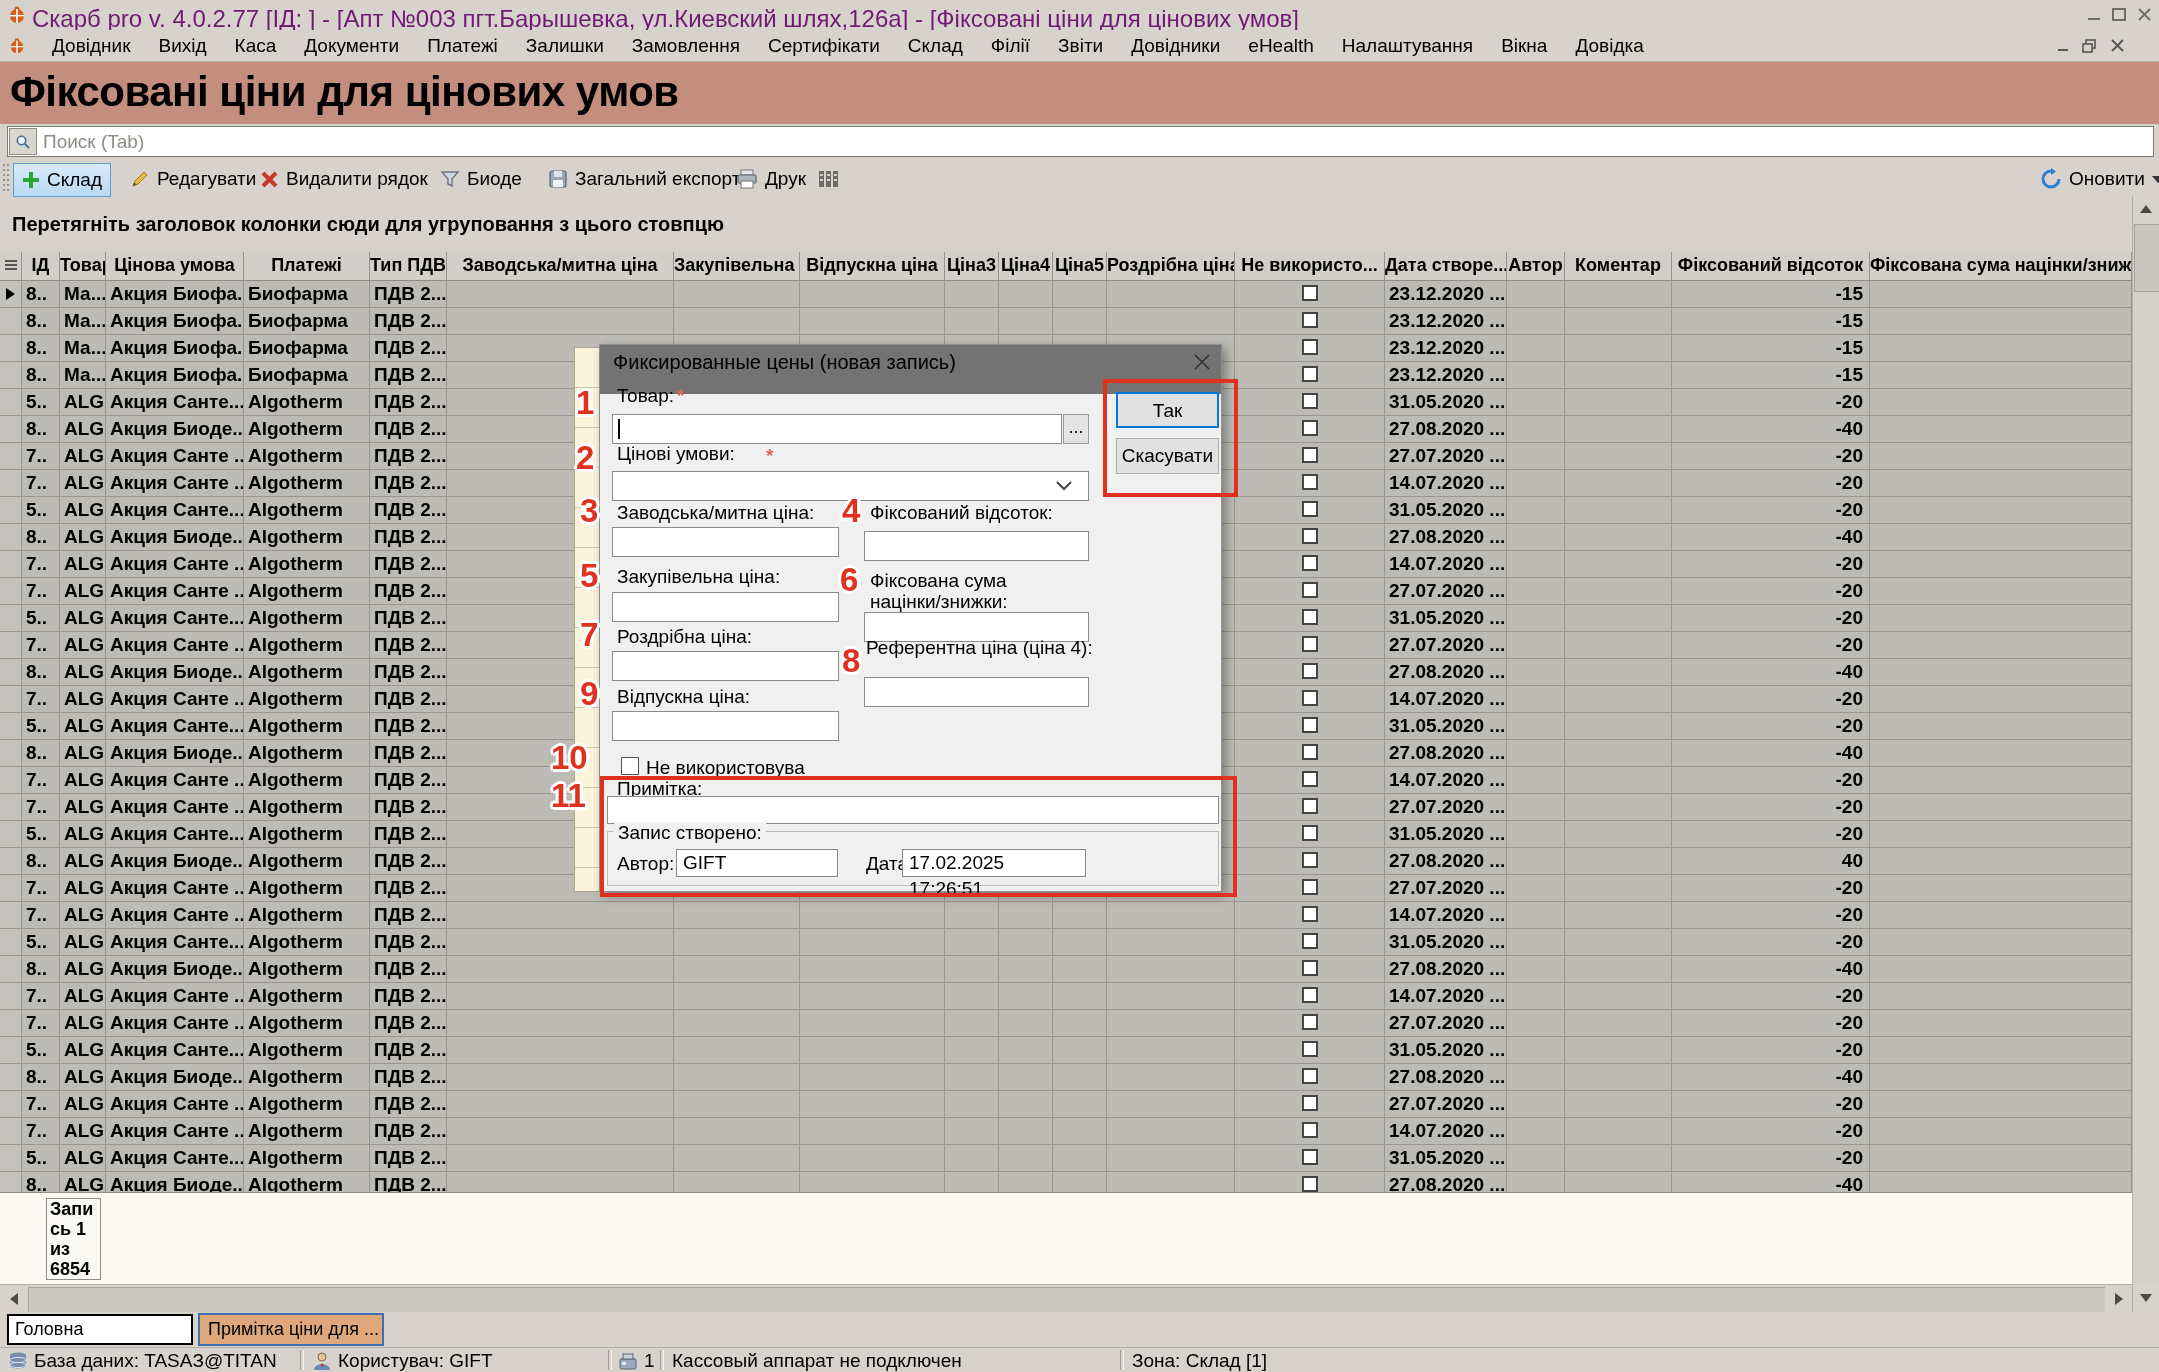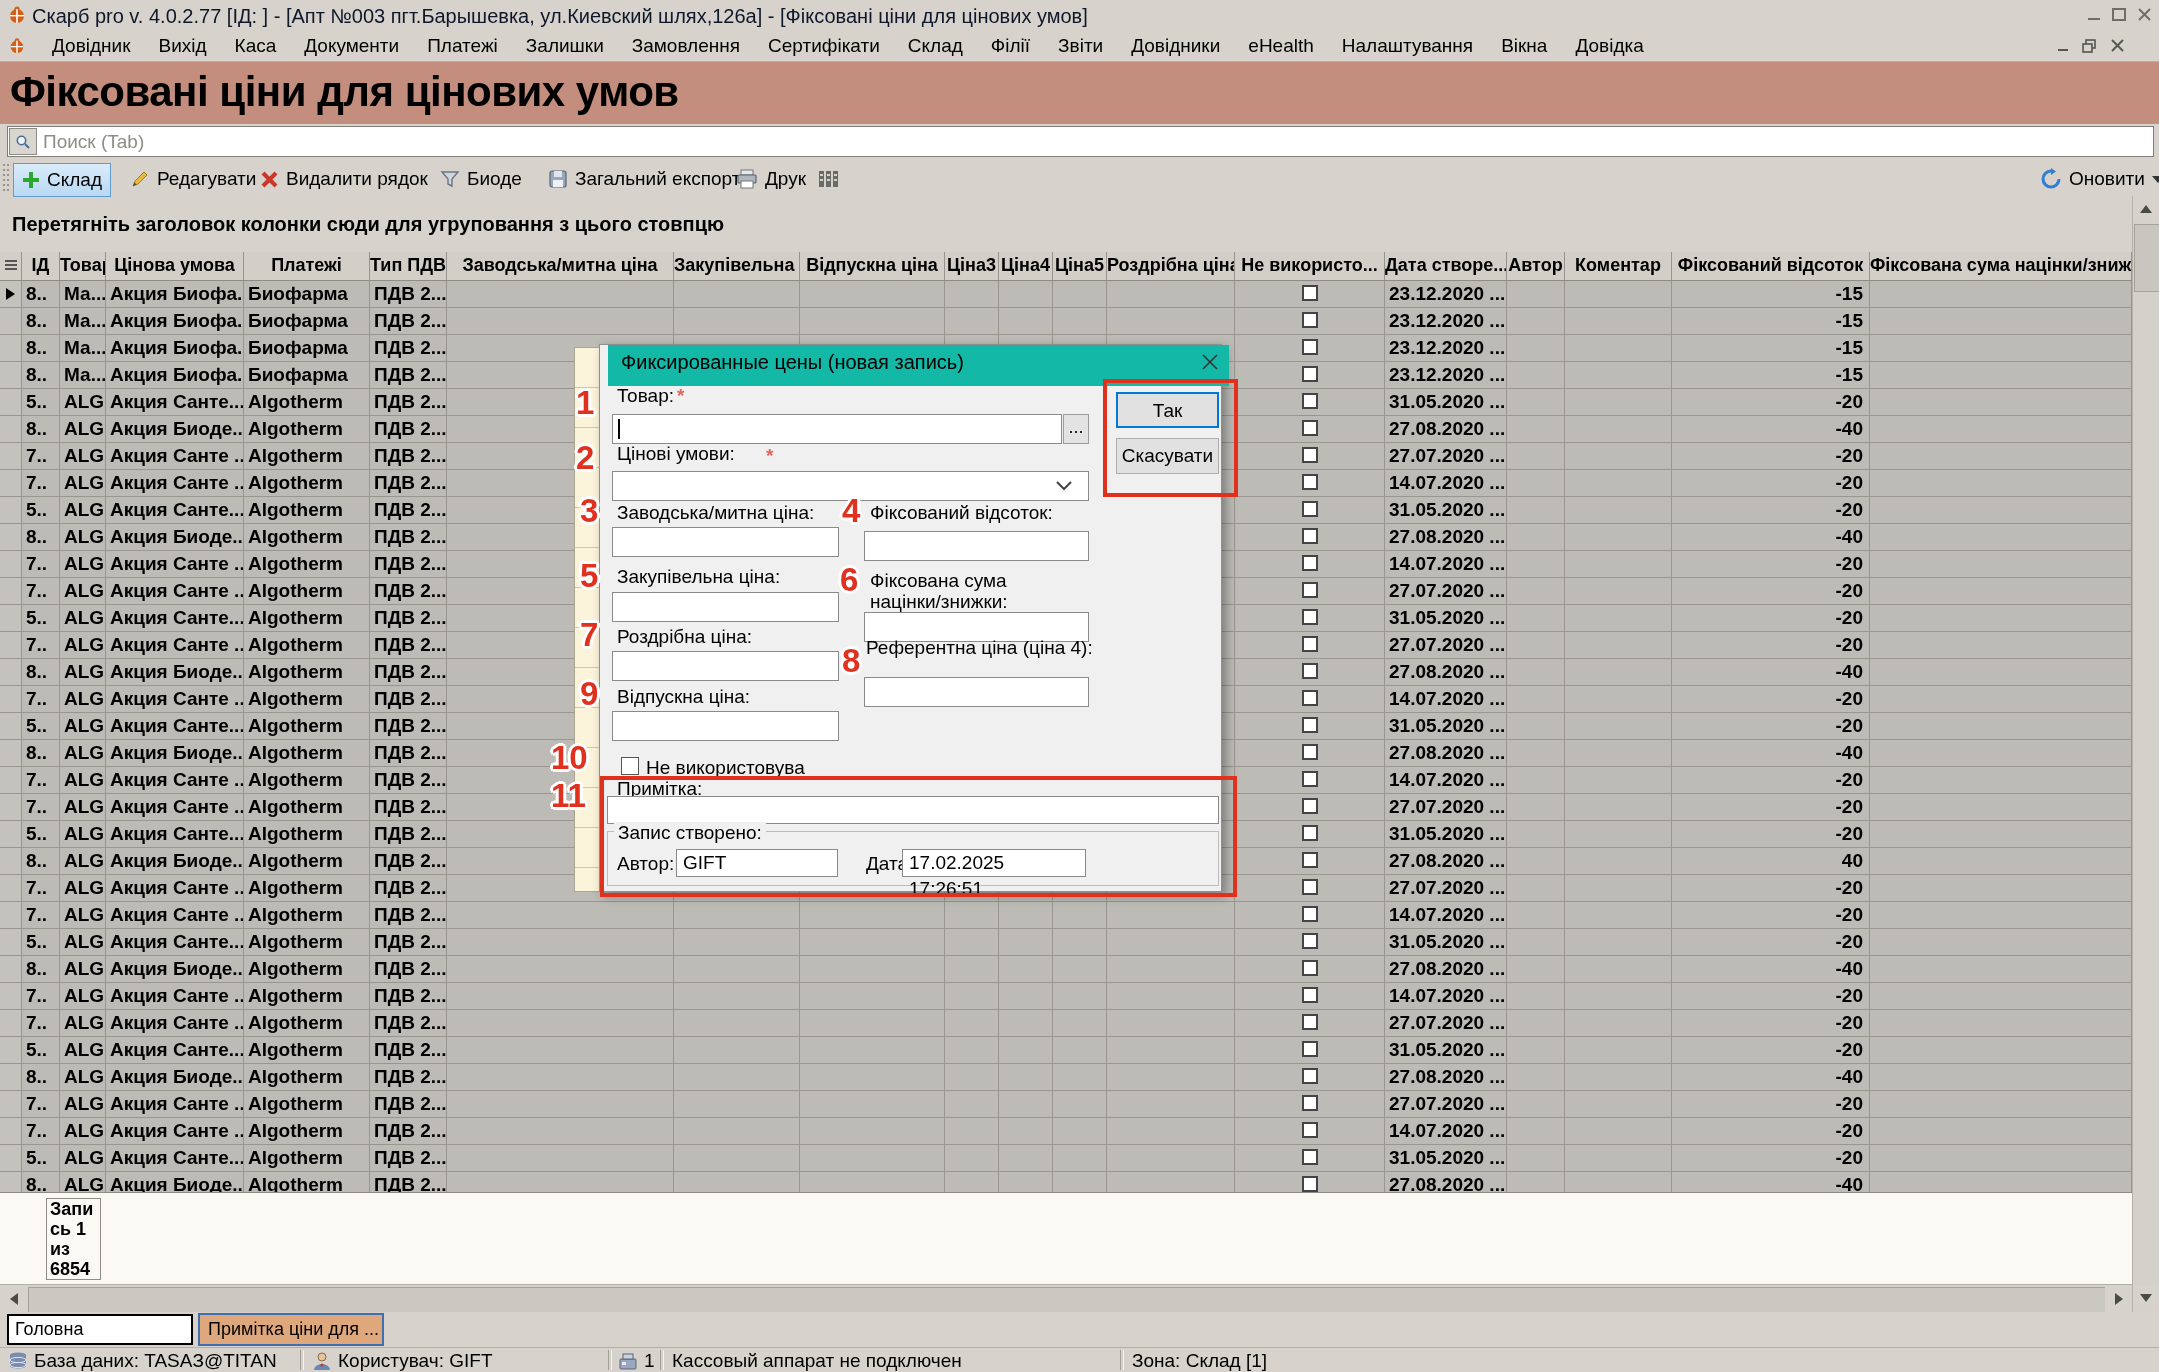--- a/index.html
+++ b/index.html
@@ -2,21 +2,21 @@
 <html><head>
 <meta charset="utf-8">
 <style>
   html,body{margin:0;padding:0}
   body{width:2159px;height:1372px;position:relative;overflow:hidden;
        background:#d7d3cc;font-family:"Liberation Sans",sans-serif;color:#000;}
   .abs{position:absolute;box-sizing:border-box}
 
   
   #titlebar{left:0;top:0;width:2159px;height:30px;background:#d7d3cc;}
-  #titlebar .ttl{position:absolute;left:32px;top:5px;font-size:20px;color:#0f172a;white-space:nowrap}
+  #titlebar .ttl{position:absolute;left:32px;top:5px;font-size:24px;color:#701a75;white-space:nowrap}
   .winctl{position:absolute;top:6px;width:18px;height:18px}
   #menubar{left:0;top:30px;width:2159px;height:32px;background:#d7d3cc;border-bottom:1px solid #b3b0a8;}
   #menu-items{position:absolute;left:38px;top:0;height:32px;display:flex;align-items:center;gap:0}
   .mitem{font-size:19px;padding:0 14px;white-space:nowrap;cursor:default}
   .mdictl{position:absolute;top:8px;width:16px;height:16px}
 
   #pagetitle{left:0;top:62px;width:2159px;height:62px;background:#c48e7e;}
   #pagetitle span{position:absolute;left:10px;top:6px;font-size:42px;font-weight:bold;letter-spacing:-.5px}
 
   
@@ -78,21 +78,21 @@
              font-size:18px;line-height:29px;padding-left:8px;box-sizing:border-box}
   #statusbar{left:0;top:1347px;width:2159px;height:25px;background:#d7d3cc;border-top:1px solid #b3b0a8}
   .sitem{position:absolute;top:2px;font-size:19px;white-space:nowrap}
   .ssep{position:absolute;top:2px;width:2px;height:20px;border-left:1px solid #a19e96;border-right:1px solid #f4f2ec}
 
   
   #bgstrip{left:574px;top:347px;width:26px;height:545px;background:#fbf4da;border:1px solid #aaa691;border-right:none;
            background-image:repeating-linear-gradient(to bottom,transparent 0 39px,#ccc7ae 39px 40px);z-index:40}
   #dialog{left:599px;top:344px;width:623px;height:548px;background:#f0f0f0;border:1px solid #8f8f8f;
           box-shadow:4px 4px 10px rgba(0,0,0,.35);z-index:45}
-  #dlg-title{position:absolute;left:8px;top:0;width:100%;height:41px;background:#14b8a6}
+  #dlg-title{position:absolute;left:0;top:0;width:100%;height:49px;background:#737373}
   #dlg-title span{position:absolute;left:13px;top:6px;font-size:20px}
   #dlg-close{position:absolute;right:9px;top:7px;width:20px;height:20px}
   .dlabel{position:absolute;font-size:19px;white-space:nowrap}
   .dlabel.wrap{white-space:normal;line-height:21px}
   .dinput{position:absolute;background:#fff;border:1px solid #8a8a8a;font-size:19px;padding:0 6px;box-sizing:border-box}
   .req{color:#e0675c;font-size:19px;font-weight:bold;margin-left:3px}
   #dlg-browse{position:absolute;left:463px;top:69px;width:26px;height:30px;background:#e3e3e3;border:1px solid #9b9b9b;
               font-size:18px;text-align:center;line-height:24px;box-sizing:border-box}
   #dlg-combo-arrow{position:absolute;left:455px;top:135px}
   .dbtn{position:absolute;left:516px;width:103px;height:36px;background:#e1e1e1;border:1px solid #adadad;

